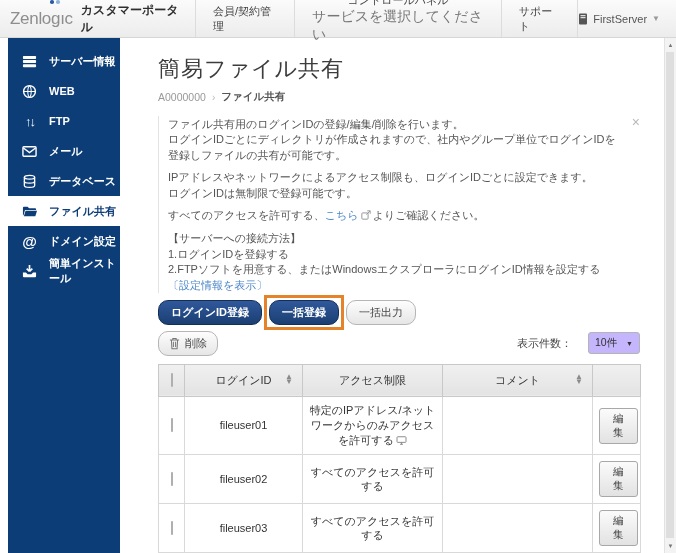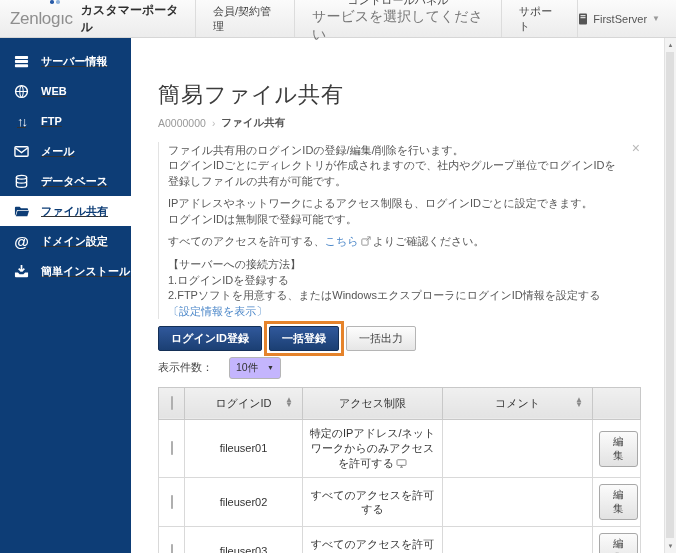--- a/index.html
+++ b/index.html
@@ -20,54 +20,54 @@
   .logo-sub { font-size:12px; font-weight:bold; color:#2f2f2f; margin-left:8px; }
   .topnav { display:flex; align-items:stretch; }
   .topnav-item { display:flex; flex-direction:column; align-items:center; justify-content:center;
     padding:0 17px; border-left:1px solid #dcdcdc; font-size:11px; color:#444; cursor:pointer; }
   .topnav-item:last-child { border-right:1px solid #dcdcdc; }
   .topnav-sub { font-size:14px; color:#777; margin-top:0; }
   .account { margin-left:auto; display:flex; align-items:center; gap:5px; padding-right:16px;
     font-size:11px; color:#555; cursor:pointer; }
   .caret { font-size:8px; color:#999; }
   
-  .sidebar { position:absolute; top:38px; left:0; width:131px; height:515px;
-    background:#0d3d76; padding-top:8px; z-index:5;text-decoration:underline; }
+  .sidebar { position:absolute; top:38px; left:8px; width:112px; height:515px;
+    background:#0d3d76; padding-top:8px; z-index:5; }
   .side-item { display:flex; align-items:center; height:30px; padding-left:13px; gap:11px;
     color:#fff; font-size:11px; font-weight:bold; cursor:pointer; }
   .side-item.active { background:#fff; color:#0d3d76; }
   .side-icon { width:17px; height:16px; display:flex; align-items:center; justify-content:center; flex:none; }
   .side-icon svg { width:15px; height:15px; }
   .txt-icon { font-size:13px; font-weight:bold; letter-spacing:-2px; }
   .at-icon-txt { font-size:15px; letter-spacing:0; }
   
   .scrollbar { position:absolute; top:38px; right:0; width:12px; height:515px;
     background:#f3f3f3; border-left:1px solid #e2e2e2; z-index:7; cursor:pointer; }
   .sb-arrow { position:absolute; left:0; width:100%; height:12px; display:flex;
     align-items:center; justify-content:center; font-size:6px; color:#777; }
   .sb-up { top:1px; } .sb-down { bottom:1px; }
   .sb-thumb { position:absolute; left:1px; right:2px; top:14px; height:486px; background:#dedede; }
   
   .main { position:absolute; top:38px; left:131px; width:545px; height:515px;
     background:#fff; padding:16px 36px 0 27px; overflow:hidden; }
-  .page-title { font-size:22px; font-weight:400; color:#3c3c3c; letter-spacing:1px;margin-top:26px; }
+  .page-title { font-size:22px; font-weight:400; color:#3c3c3c; letter-spacing:1px; }
   .breadcrumb { margin-top:6px; font-size:10.5px; color:#999; display:flex; align-items:center; gap:6px; }
   .bc-sep { color:#bbb; font-size:10px; }
   .bc-current { color:#555; font-weight:bold; }
   
   .info { position:relative; margin-top:12px; border-left:1px solid #e3e3e3;
     padding:1px 16px 0 9px; font-size:11px; color:#555; line-height:1.4; }
   .info p { margin-bottom:7px; }
   .info-close { position:absolute; top:-1px; right:0; font-size:14px; color:#b8b8b8;
     line-height:1; cursor:pointer; }
   .link { color:#4a86c8; text-decoration:none; cursor:pointer; }
   .ext-icon { display:inline-block; vertical-align:-1px; margin:0 2px; }
   
   .btn-row { margin-top:7px; display:flex; align-items:center; gap:7px; }
-  .btn { font-family:inherit; font-size:11px; border-radius:2px; cursor:pointer; padding:4px 12px; }
+  .btn { font-family:inherit; font-size:11px; border-radius:10px; cursor:pointer; padding:4px 12px; }
   .btn-primary { background:linear-gradient(#30589b,#1b3f73); border:1px solid #142f56;
     color:#fff; font-weight:bold; }
   .btn-light { background:linear-gradient(#fdfdfd,#e6e6e6); border:1px solid #b5b5b5; color:#444; }
   .annotated { position:relative; display:inline-block; }
   .annotation-box { position:absolute; top:-5px; left:-5px; right:-5px; bottom:-5px;
     border:3px solid #e5832b; pointer-events:none; }
   .row2 { margin-top:6px; display:flex; justify-content:space-between; align-items:center; }
   .btn-delete { display:inline-flex; align-items:center; gap:5px; padding:4px 10px; }
   .count-group { display:flex; align-items:center; gap:16px; font-size:11px; color:#444; }
   .select-box { display:flex; align-items:center; justify-content:space-between; width:52px;
@@ -233,20 +233,26 @@
   <div class="btn-row">
     <button class="btn btn-primary">ログインID登録</button>
     <span class="annotated">
       <button class="btn btn-primary">一括登録</button>
       <span class="annotation-box"></span>
     </span>
     <button class="btn btn-light">一括出力</button>
   </div>
 
   <div class="row2">
+    <button class="btn btn-light btn-delete">
+      <svg width="11" height="13" viewBox="0 0 12 14" fill="none" stroke="#777" stroke-width="1.1">
+          <path d="M1 3.2h10M4.2 3.2V1.6h3.6v1.6M2.6 3.2l.6 9.6h5.6l.6-9.6M4.8 5.2v5.6M7.2 5.2v5.6"></path>
+        </svg>
+      <span>削除</span>
+    </button>
     <div class="count-group">
       <span>表示件数：</span>
       <span class="select-box">
         <span>10件</span>
         <span class="select-caret">▼</span>
       </span>
     </div>
   </div>
 
   <table class="data">

